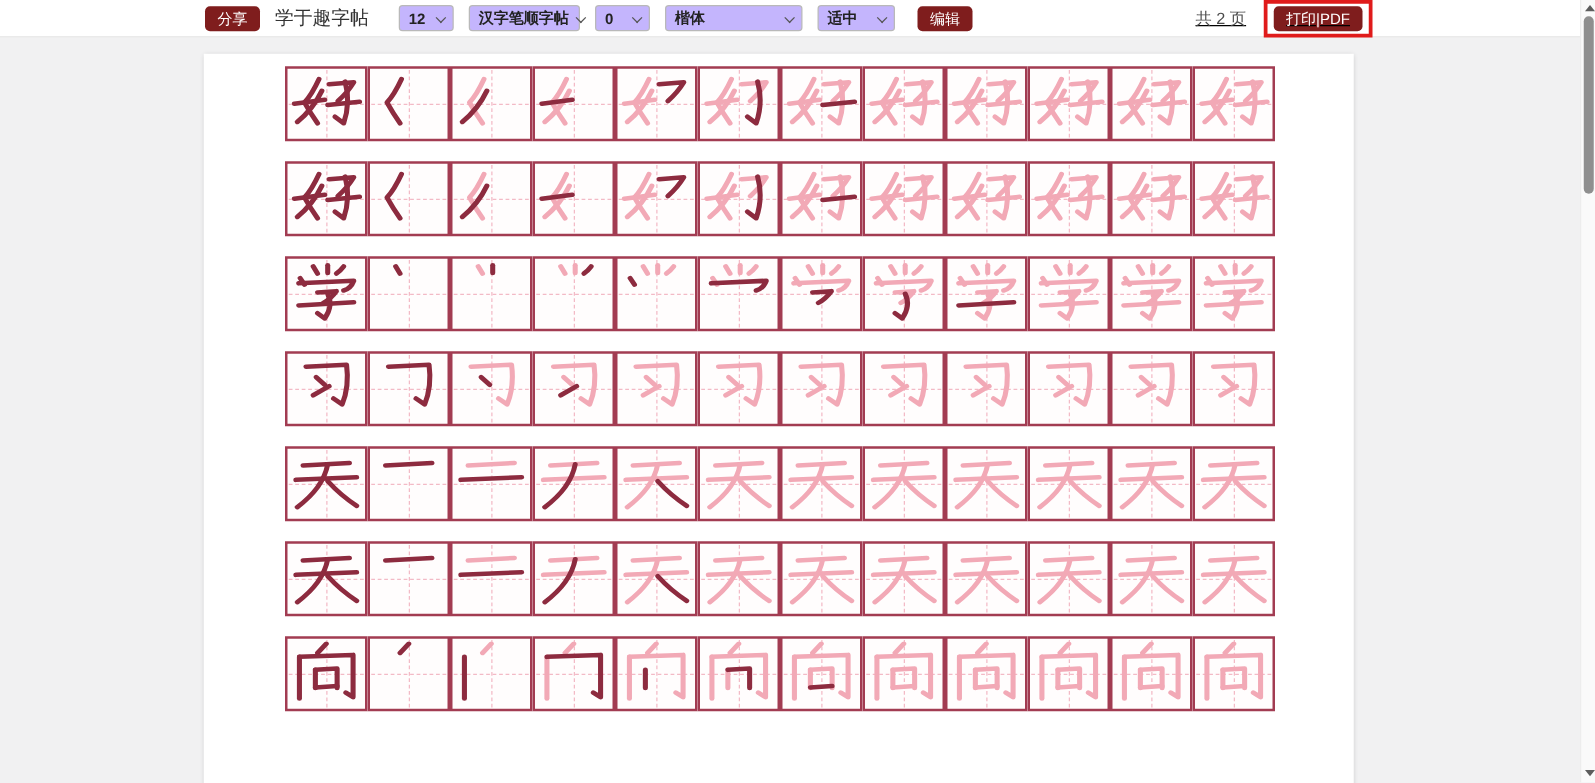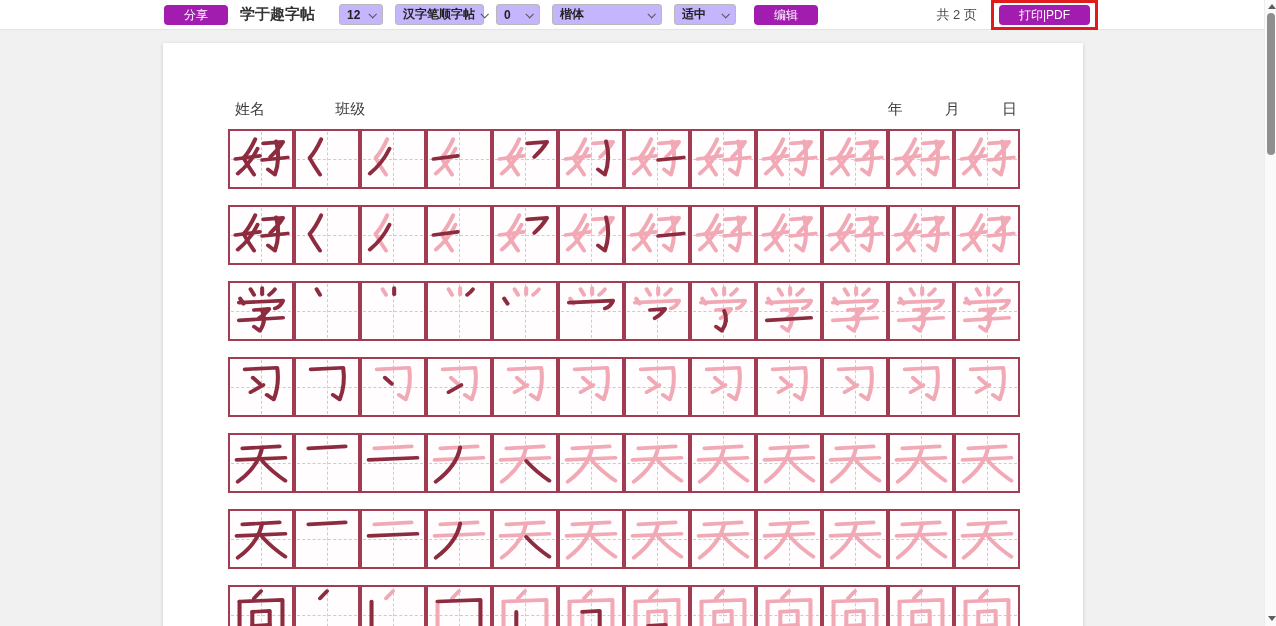--- a/index.html
+++ b/index.html
@@ -4,24 +4,24 @@
 <style>
   * { box-sizing: border-box; margin: 0; padding: 0; }
   html,body { width:1276px; height:626px; overflow:hidden;
     font-family:"Liberation Sans","DejaVu Sans",sans-serif; background:#f1f1f2; }
 
   
   .toolbar { position:relative; z-index:5; height:30px; background:#ffffff;
     border-bottom:1px solid #e4e4e4; display:flex; align-items:center;
     justify-content:space-between; padding:0 178px 0 164px; }
   .tb-left { display:flex; align-items:center; }
-  .tb-right { display:flex; align-items:center; }
-  .btn-blue { background:#a21caf; color:#fff; font-size:12px; line-height:1;
-    padding:4px 20px; border:none; border-radius:4px; cursor:pointer; white-space:nowrap; }
-  .site-title { font-size:15px; color:#333; margin:0 12px 0 12px; white-space:nowrap;font-weight:bold; }
+  .tb-right { display:flex; align-items:center;text-decoration:underline; }
+  .btn-blue { background:#7f1d1d; color:#fff; font-size:12px; line-height:1;
+    padding:4px 10px; border:none; border-radius:4px; cursor:pointer; white-space:nowrap; }
+  .site-title { font-size:15px; color:#333; margin:0 12px 0 12px; white-space:nowrap; }
   .sel { height:21px; border:1px solid #b9b9b9; border-radius:3px; background:#c4b5fd;
     display:flex; align-items:center; justify-content:space-between;
     font-size:12px; color:#222; padding:0 7px; margin-left:12px; cursor:pointer; white-space:nowrap;font-weight:bold; }
   .chev { width:6px; height:6px; border-right:1.5px solid #555; border-bottom:1.5px solid #555;
     transform:rotate(45deg) translateY(-1px); margin-left:6px; flex:none; }
   .s-size{width:44px}.s-template{width:89px}.s-offset{width:44px}.s-font{width:110px}.s-density{width:62px}
   .edit-btn { margin-left:18px; }
   .page-count { font-size:13px; color:#4a4a4a; margin-right:14px; white-space:nowrap; }
   .print-highlight { border:3px solid #e01b1b; padding:2px 5px; display:inline-flex;
     align-items:center; margin:-3px 0; }
@@ -90,31 +90,20 @@
 
   <div class="tb-right">
     <span class="page-count">共 2 页</span>
     <span class="print-highlight">
       <button class="btn-blue">打印|PDF</button>
     </span>
   </div>
 </div>
 
 <div class="page-card">
-  <div class="sheet-header">
-    <div class="sh-left">
-      <span>姓名</span>
-      <span>班级</span>
-    </div>
-    <div class="sh-right">
-      <span>年</span>
-      <span>月</span>
-      <span>日</span>
-    </div>
-  </div>
 
   <div class="practice-grid">
       <div class="practice-row">
         <div class="cell">
           <svg viewBox="0 0 100 100" preserveAspectRatio="none">
             <path d="M40,12 Q30,36 20,48 Q28,64 38,80" fill="none" stroke-width="7" stroke-linecap="round" stroke-linejoin="round" stroke="#8d2b3f"></path>
             <path d="M44,30 Q32,58 10,78" fill="none" stroke-width="7" stroke-linecap="round" stroke-linejoin="round" stroke="#8d2b3f"></path>
             <path d="M6,50 L48,44" fill="none" stroke-width="7" stroke-linecap="round" stroke-linejoin="round" stroke="#8d2b3f"></path>
             <path d="M54,20 L88,17 Q80,32 66,46" fill="none" stroke-width="7" stroke-linecap="round" stroke-linejoin="round" stroke="#8d2b3f"></path>
             <path d="M76,16 Q84,48 74,80 L62,70" fill="none" stroke-width="7" stroke-linecap="round" stroke-linejoin="round" stroke="#8d2b3f"></path>

